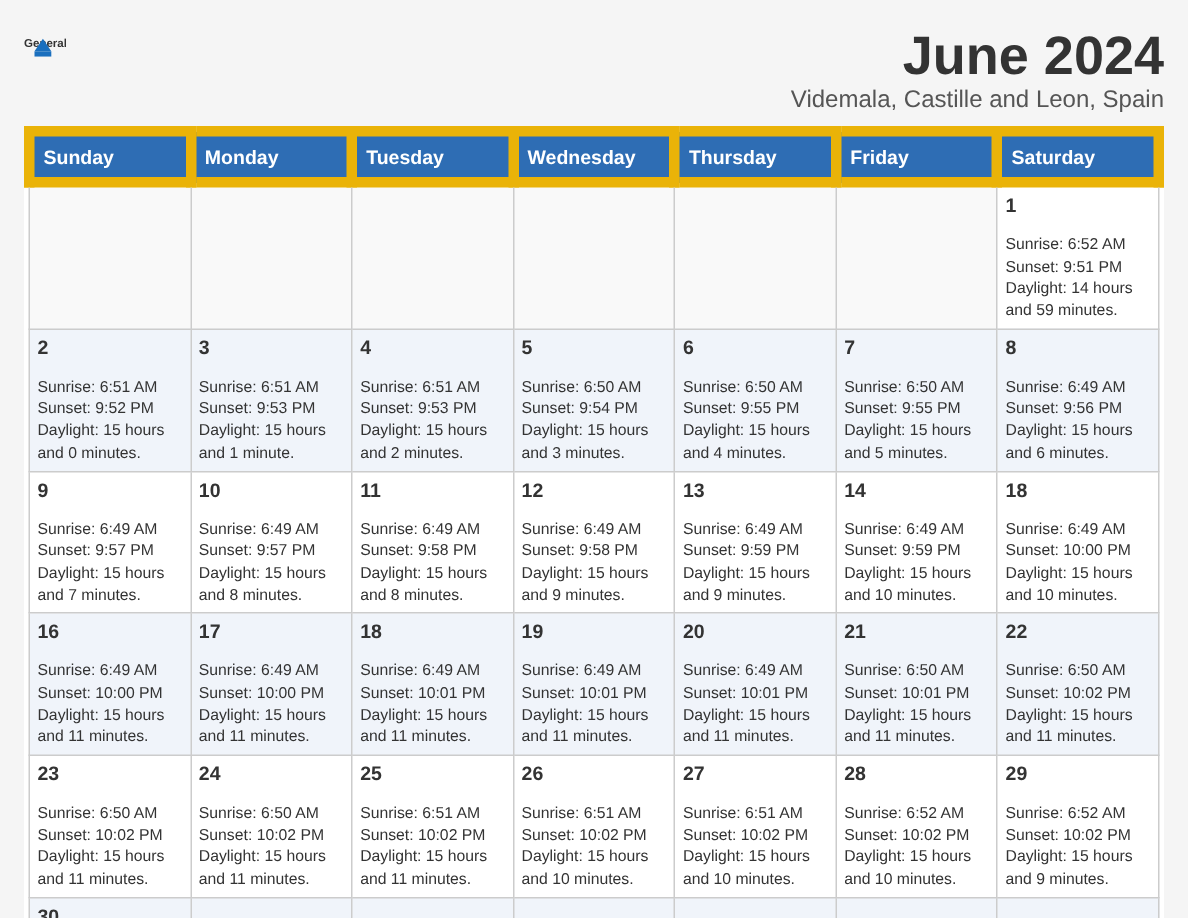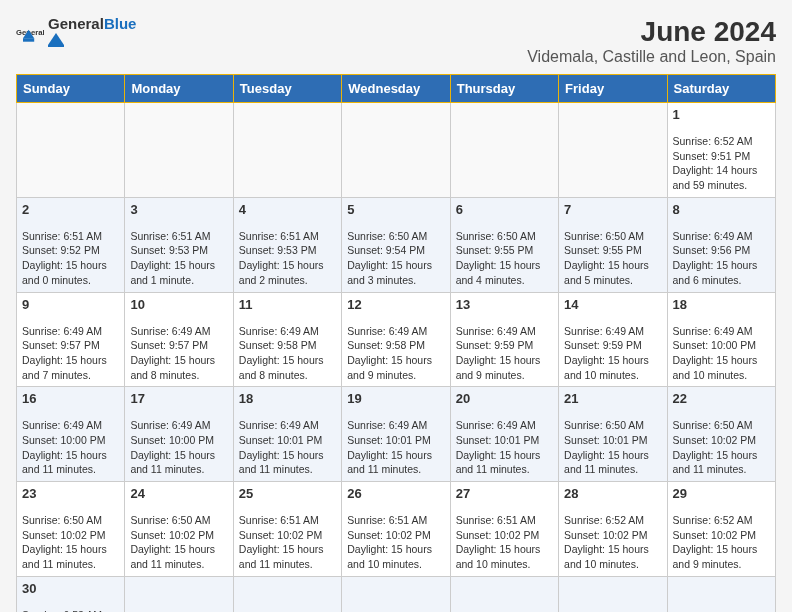--- a/index.html
+++ b/index.html
@@ -22,42 +22,42 @@
       gap: 4px;
     }
     .logo-icon {
       width: 28px;
       height: 28px;
     }
     .title-area {
       text-align: right;
     }
     .month-title {
-      font-size: 28px;
+      font-size: 36px;
       font-weight: bold;
       color: #333;
     }
     .subtitle {
       font-size: 16px;
       color: #555;
     }
     .calendar {
       width: 100%;
       border-collapse: collapse;
       background: white;
       border: 1px solid #ccc;
     }
     .calendar th {
       background: #2e6db4;
       color: white;
       text-align: left;
       padding: 6px 6px;
       font-size: 13px;
       font-weight: bold;
-      border: 1px solid #eab308;
+      border: 7px solid #eab308;
     }
     .calendar td {
       vertical-align: top;
       padding: 4px 5px;
       border: 1px solid #ccc;
       width: calc(100% / 7);
       min-height: 80px;
       font-size: 11px;
       color: #333;
       background: white;
@@ -88,29 +88,20 @@
 </head>
 <body>
 
 <div class="header-area">
   <div class="logo">
     <svg class="logo-icon" viewBox="0 0 40 40">
       <text y="22" font-size="11" font-family="Arial" fill="#333" font-weight="bold">General</text>
       <polygon points="10,26 18,14 26,26" fill="#1a6fbe"></polygon>
       <rect x="10" y="26" width="16" height="5" fill="#1a6fbe"></rect>
     </svg>
-    <div>
-      <div style="font-size:15px; font-weight:bold; line-height:1;">
-        <span style="color:#333;">General</span><span style="color:#1a6fbe;">Blue</span>
-      </div>
-      <svg width="50" height="16">
-        <polygon points="0,14 8,2 16,14" fill="#1a6fbe"></polygon>
-        <rect x="0" y="14" width="16" height="2" fill="#1a6fbe"></rect>
-      </svg>
-    </div>
   </div>
   <div class="title-area">
     <div class="month-title">June 2024</div>
     <div class="subtitle">Videmala, Castille and Leon, Spain</div>
   </div>
 </div>
 
 <table class="calendar">
   <thead>
     <tr>

